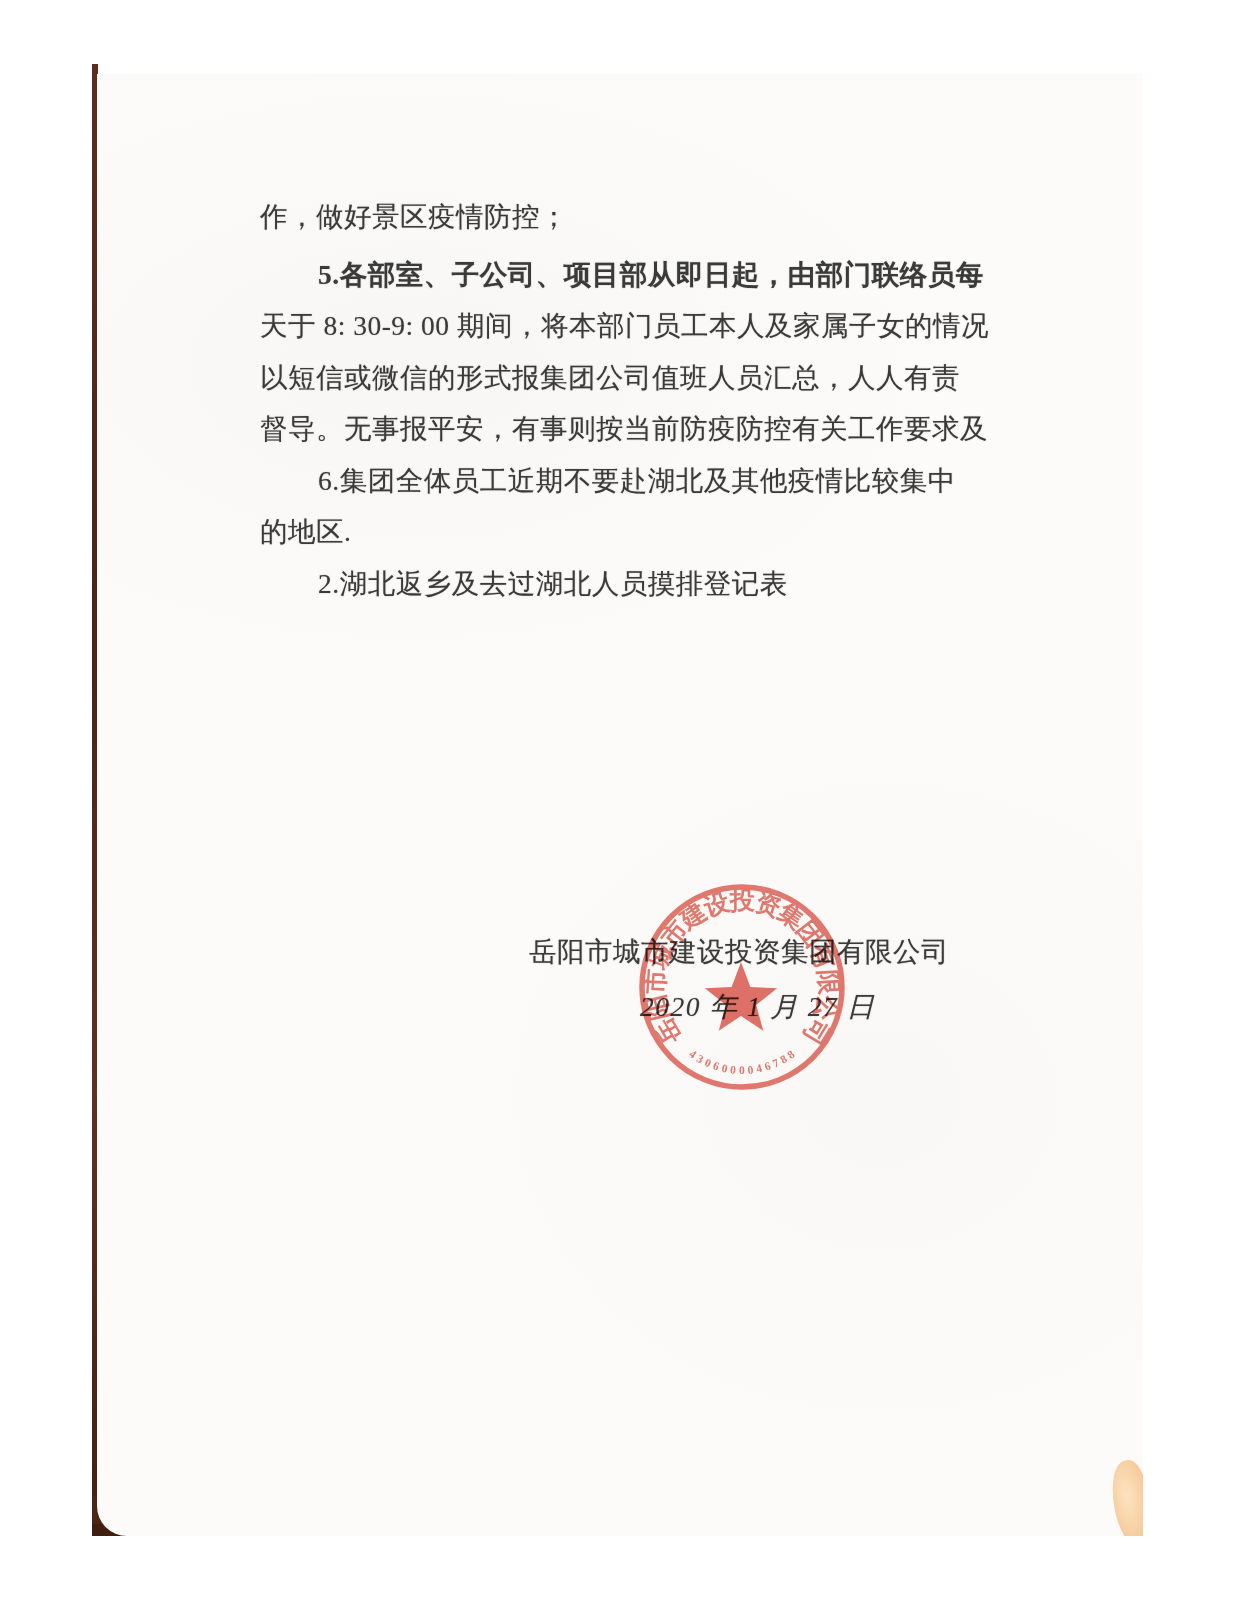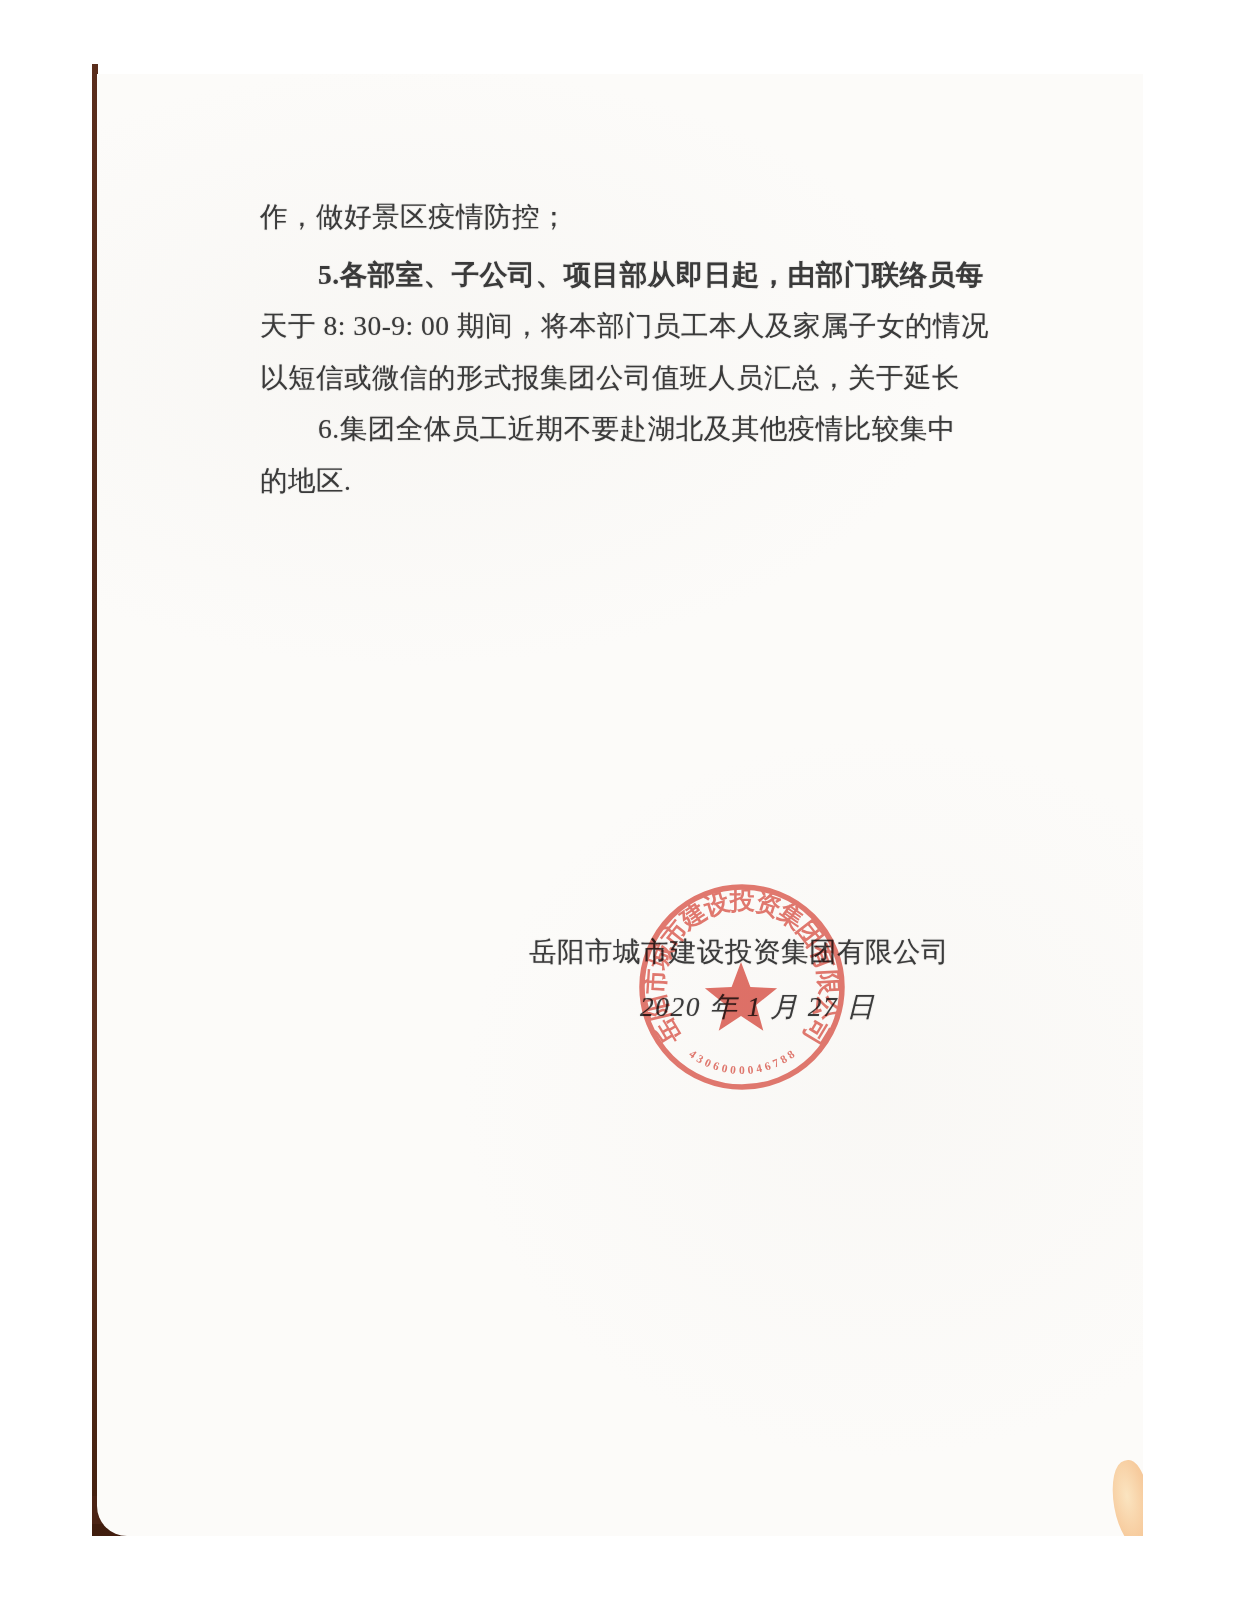--- a/index.html
+++ b/index.html
@@ -101,23 +101,25 @@
 <div class="edge-left"></div>
 <div class="edge-corner"></div>
 <div class="edge-bottom"></div>
 
 <div class="paper">
 
   <div class="doc-body">
       <div class="line">作，做好景区疫情防控；</div>
       <div class="line indent" style="margin-top: 6px; font-weight: bold;">5.各部室、子公司、项目部从即日起，由部门联络员每</div>
       <div class="line">天于 8: 30-9: 00 期间，将本部门员工本人及家属子女的情况</div>
-      <div class="line">以短信或微信的形式报集团公司值班人员汇总，关于延长</div>
+      <div class="line">以短信或微信的形式报集团公司值班人员汇总，人人有责</div>
+      <div class="line">督导。无事报平安，有事则按当前防疫防控有关工作要求及</div>
       <div class="line indent">6.集团全体员工近期不要赴湖北及其他疫情比较集中</div>
       <div class="line">的地区.</div>
+      <div class="line indent">2.湖北返乡及去过湖北人员摸排登记表</div>
     </div>
 
   <div class="sig-company">岳阳市城市建设投资集团有限公司</div>
   <div class="sig-date">2020 年 1 月 27 日</div>
 
   <div class="stamp">
     <svg viewBox="0 0 220 220">
       <defs>
         <path id="ringPath" d="M 50.2 160.2 A 78 78 0 1 1 169.8 160.2" fill="none"></path>
         <path id="serialPath" d="M 56.4 178.6 A 87 87 0 0 0 163.6 178.6" fill="none"></path>

